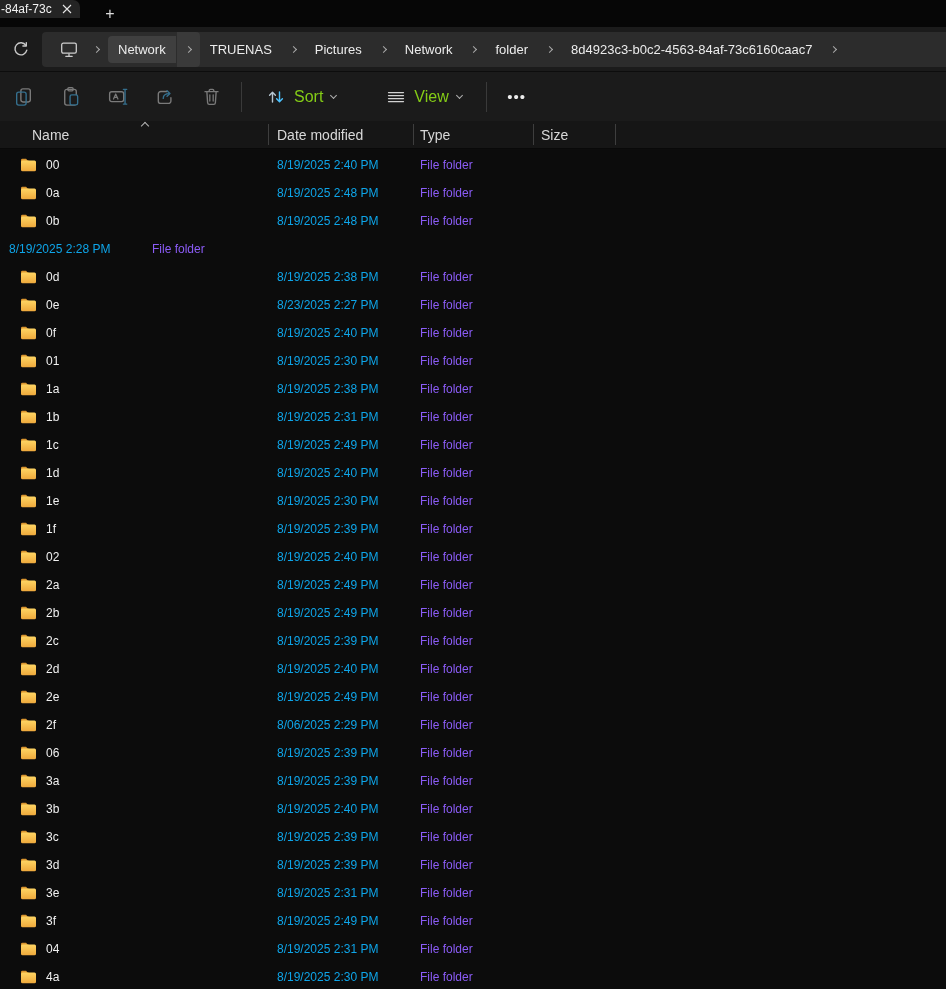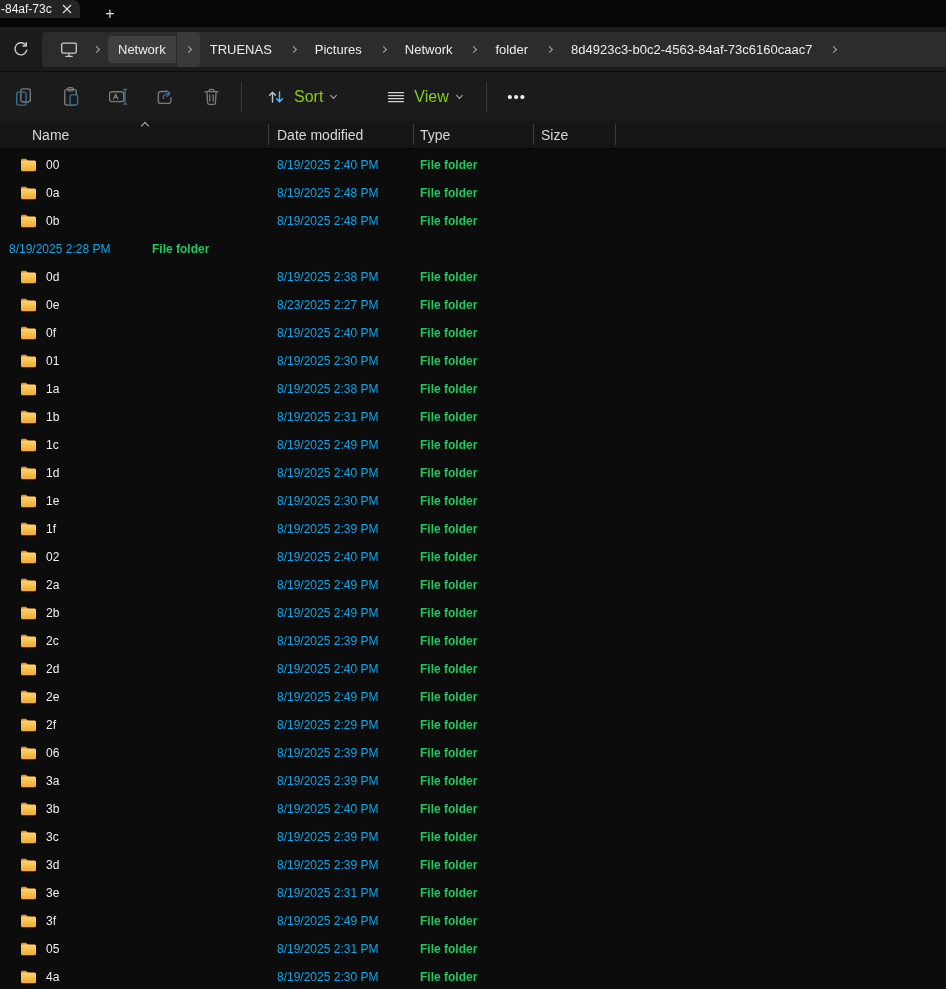--- a/index.html
+++ b/index.html
@@ -40,21 +40,21 @@
   
   .colheader{height:28px;background:#161616;position:relative;font-size:14px;color:#d8d8d8;border-bottom:1px solid #090909;}
   .colheader .lbl{position:absolute;top:50%;transform:translateY(-50%);white-space:nowrap;}
   .colsep{position:absolute;top:3px;bottom:3px;width:1px;background:#3e3e3e;}
   .sortcaret{position:absolute;left:142px;top:2px;width:6px;height:6px;border-top:1.4px solid #b4b4b4;border-left:1.4px solid #b4b4b4;transform:rotate(45deg);}
   
   .list{padding-top:2px;}
   .row{height:28px;display:flex;align-items:center;}
   .c-name{width:268px;padding-left:20px;display:flex;align-items:center;gap:9px;color:#f1f1f1;font-size:12px;}
   .c-date{width:145px;padding-left:9px;color:#0ea5e9;font-size:12px;white-space:nowrap;}
-  .c-type{width:120px;padding-left:7px;color:#22c55e;font-size:12px;font-weight:bold;}
+  .c-type{width:120px;padding-left:7px;color:#8b5cf6;font-size:12px;}
   .c-size{width:82px;}
   .ficon{display:flex;align-items:center;}
   svg{display:block;}
 </style>
 </head>
 <body>
 
 <div class="tabbar">
   <div class="tab">
     <span class="tab-title">-84af-73c</span>
@@ -480,21 +480,21 @@
   <div class="row">
     <div class="c-name">
       <span class="ficon">
         <svg width="17" height="14" viewBox="0 0 17 14">
           <path d="M1 2.2 Q1 0.8 2.4 0.8 H6.1 L7.6 2.4 H8.5 V5 H1 Z" fill="#d9952f"></path>
           <rect x="1" y="2.4" width="15" height="10.8" rx="1.5" fill="url(#fg)"></rect>
         </svg>
       </span>
       <span>2f</span>
     </div>
-    <div class="c-date">8/19/2025 2:29 PM</div>
+    <div class="c-date">8/06/2025 2:29 PM</div>
     <div class="c-type">File folder</div>
     <div class="c-size"></div>
   </div>
 
   <div class="row">
     <div class="c-name">
       <span class="ficon">
         <svg width="17" height="14" viewBox="0 0 17 14">
           <path d="M1 2.2 Q1 0.8 2.4 0.8 H6.1 L7.6 2.4 H8.5 V5 H1 Z" fill="#d9952f"></path>
           <rect x="1" y="2.4" width="15" height="10.8" rx="1.5" fill="url(#fg)"></rect>
@@ -598,21 +598,21 @@
   </div>
 
   <div class="row">
     <div class="c-name">
       <span class="ficon">
         <svg width="17" height="14" viewBox="0 0 17 14">
           <path d="M1 2.2 Q1 0.8 2.4 0.8 H6.1 L7.6 2.4 H8.5 V5 H1 Z" fill="#d9952f"></path>
           <rect x="1" y="2.4" width="15" height="10.8" rx="1.5" fill="url(#fg)"></rect>
         </svg>
       </span>
-      <span>05</span>
+      <span>04</span>
     </div>
     <div class="c-date">8/19/2025 2:31 PM</div>
     <div class="c-type">File folder</div>
     <div class="c-size"></div>
   </div>
 
   <div class="row">
     <div class="c-name">
       <span class="ficon">
         <svg width="17" height="14" viewBox="0 0 17 14">

